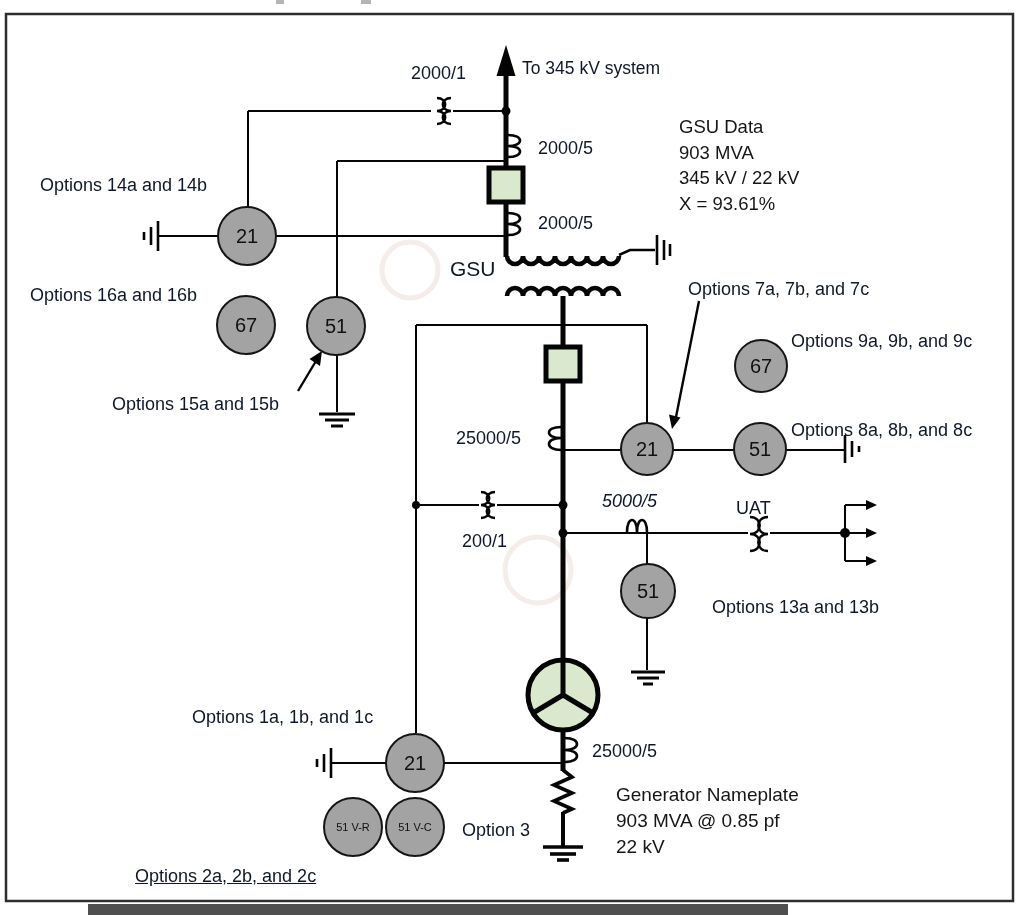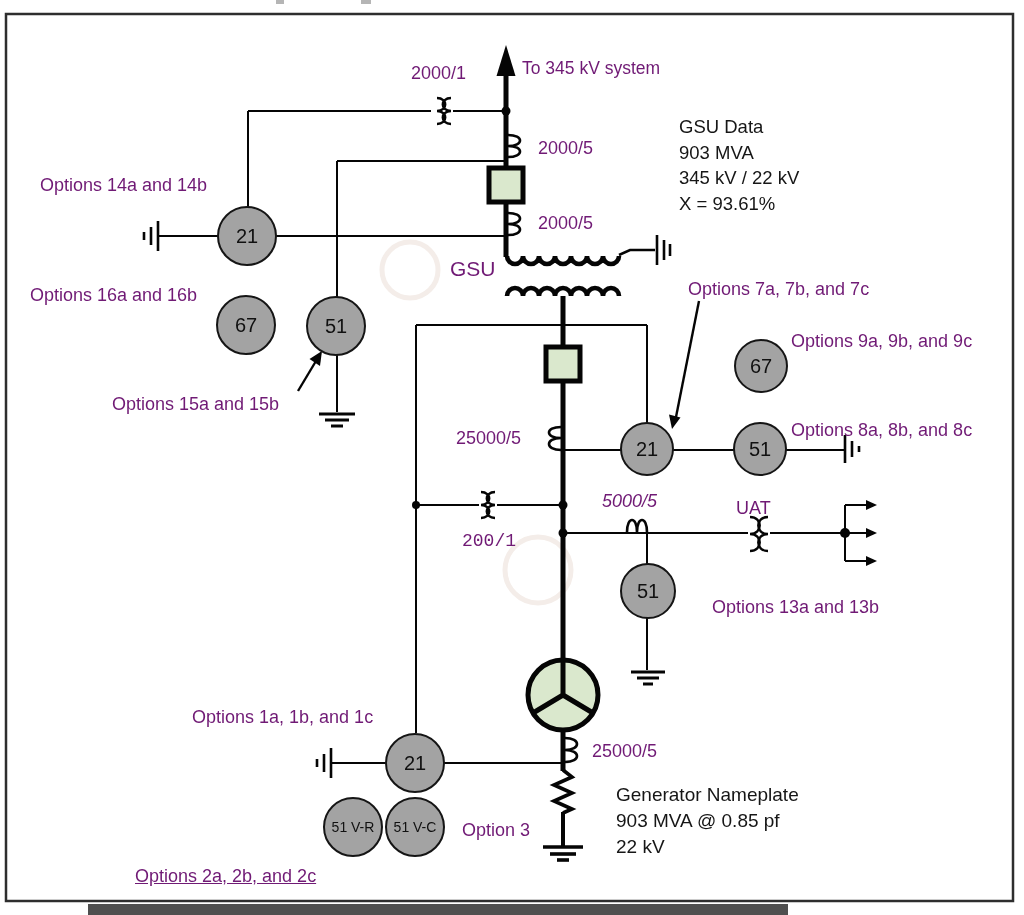--- a/index.html
+++ b/index.html
@@ -1,26 +1,26 @@
 <!DOCTYPE html>
 <html><head>
 <meta charset="utf-8">
 <style>
   html,body{margin:0;padding:0;background:#fff;}
   .canvas{position:relative;width:1024px;height:915px;background:#ffffff;overflow:hidden;
           font-family:"Liberation Sans", sans-serif;color:#1a1a1a;}
   svg{position:absolute;left:0;top:0;z-index:1;}
-  .lbl{position:absolute;z-index:3;font-size:18px;line-height:22px;color:#701a75;white-space:nowrap;}
+  .lbl{position:absolute;z-index:3;font-size:18px;line-height:22px;color:#0f172a;white-space:nowrap;}
   .b{font-weight:normal;}
   .block{position:absolute;z-index:3;color:#161616;}
   .block div{white-space:nowrap;}
   .relay{position:absolute;z-index:4;border-radius:50%;background:#a3a3a3;border:2px solid #151515;
          display:flex;align-items:center;justify-content:center;font-size:20px;color:#111;
          box-sizing:border-box;}
-  .relay.small{font-size:14px;justify-content:center;}
+  .relay.small{font-size:11px;justify-content:center;}
   .aux{width:126px;text-align:center;white-space:normal;line-height:24px;font-size:19px;}
 </style>
 </head>
 <body>
 
 <div class="canvas">
 
   <svg width="1024" height="915" viewBox="0 0 1024 915">
 
     <g>
@@ -191,21 +191,21 @@
   <div class="lbl b" style="left:450px;top:258px;font-size:21px;">GSU</div>
 
   <div class="lbl" style="left:40px;top:174px;">Options 14a and 14b</div>
   <div class="lbl" style="left:30px;top:284px;">Options 16a and 16b</div>
   <div class="lbl" style="left:112px;top:393px;">Options 15a and 15b</div>
   <div class="lbl" style="left:688px;top:278px;">Options 7a, 7b, and 7c</div>
   <div class="lbl" style="left:791px;top:330px;">Options 9a, 9b, and 9c</div>
   <div class="lbl" style="left:791px;top:419px;">Options 8a, 8b, and 8c</div>
 
   <div class="lbl" style="left:456px;top:427px;">25000/5</div>
-  <div class="lbl" style="left:462px;top:530px;font-family:Liberation Mono, monospace;">200/1</div>
+  <div class="lbl" style="left:462px;top:530px;">200/1</div>
   <div class="lbl" style="left:602px;top:490px;font-style:italic;">5000/5</div>
   <div class="lbl b" style="left:736px;top:497px;">UAT</div>
   <div class="lbl" style="left:712px;top:596px;">Options 13a and 13b</div>
 
   <div class="lbl" style="left:192px;top:706px;">Options 1a, 1b, and 1c</div>
   <div class="lbl" style="left:592px;top:740px;">25000/5</div>
 
   <div class="block" style="left:616px;top:782px;font-size:19px;line-height:26px;">
     <div>Generator Nameplate</div>
     <div>903 MVA @ 0.85 pf</div>

